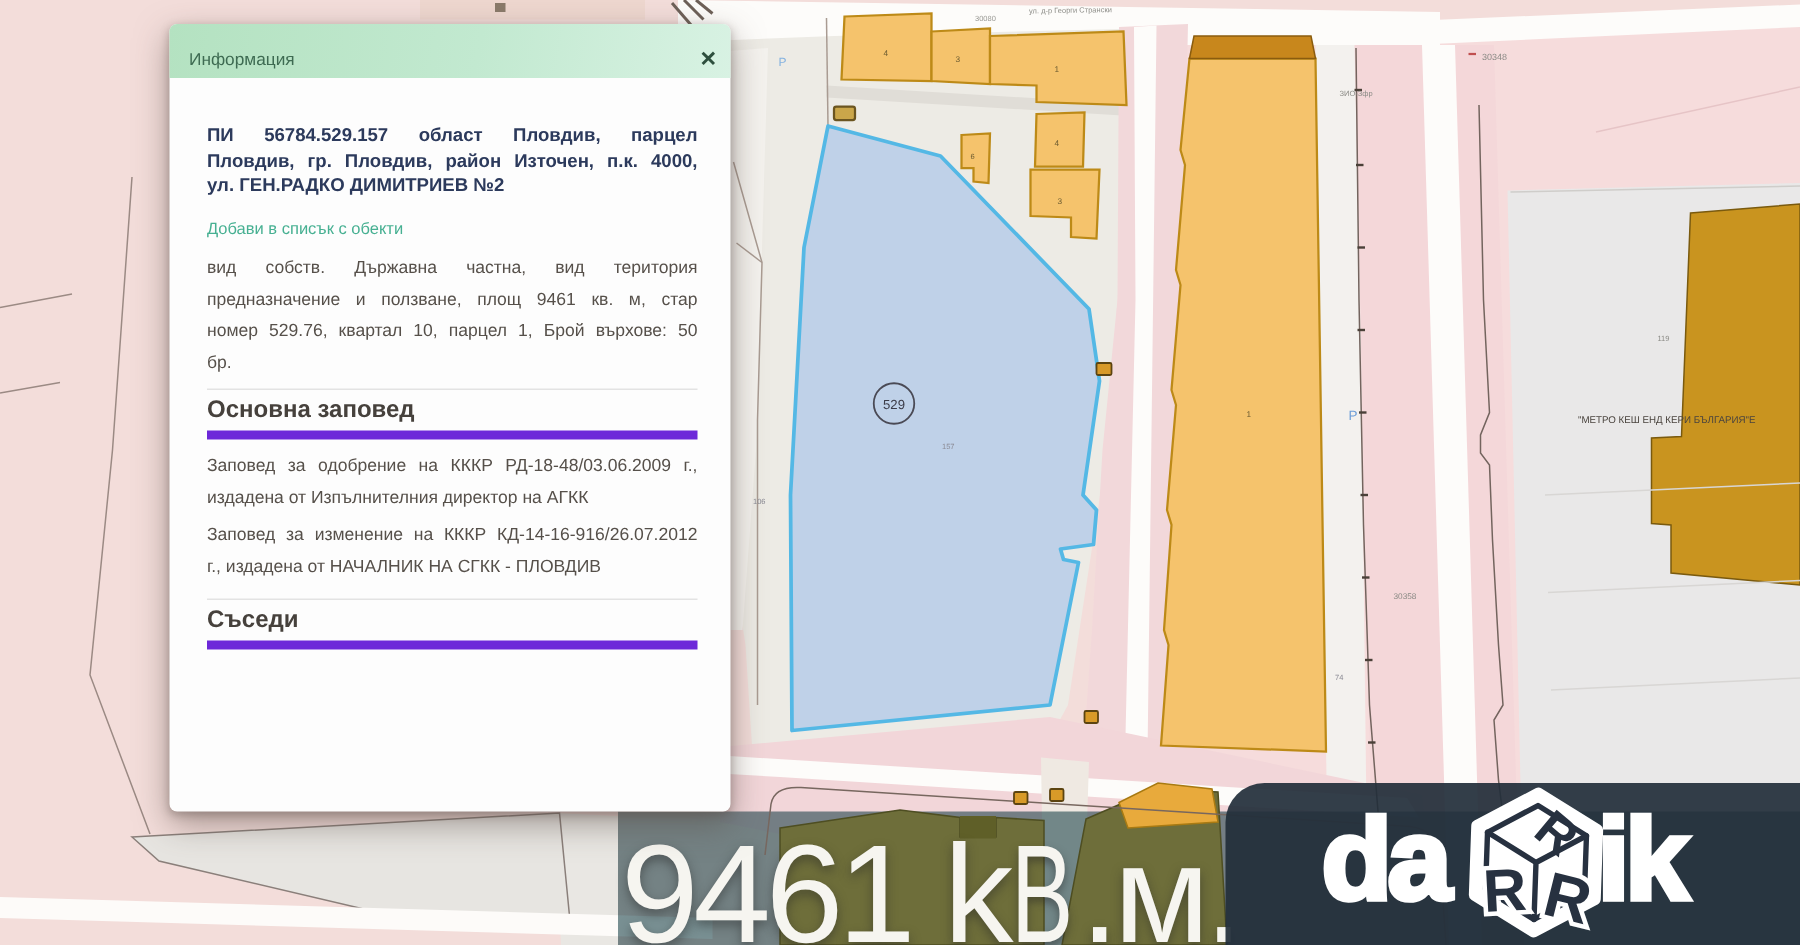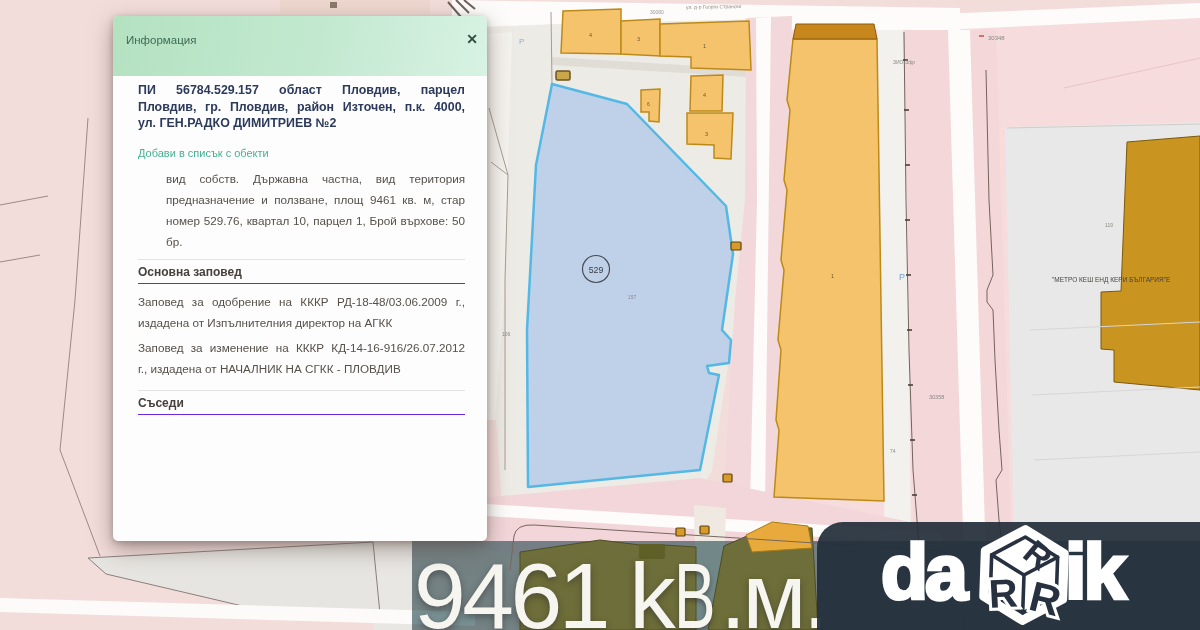--- a/index.html
+++ b/index.html
@@ -3,34 +3,34 @@
 <meta charset="utf-8">
 <style>
   html,body{margin:0;padding:0;}
   #stage{position:relative;width:1200px;height:630px;overflow:hidden;
          font-family:"Liberation Sans", sans-serif;background:#f3dfdc;}
   #map{position:absolute;left:0;top:0;}
   
   #panel{position:absolute;left:113px;top:16px;width:374px;height:525px;
          background:#fdfdfd;border-radius:5px;
          box-shadow:0 8px 22px rgba(90,75,70,.5), 0 2px 6px rgba(90,75,70,.35);}
-  #phead{position:absolute;left:0;top:0;right:0;height:60px;
+  #phead{position:absolute;left:0;top:0;right:0;height:36px;
          background:linear-gradient(100deg,#b4e2c1 0%,#c2e9d0 55%,#d8f2e3 100%);
          border-radius:5px 5px 0 0;}
   #phead .t{position:absolute;left:13px;top:18px;font-size:11.5px;color:#3e6b52;}
   #phead .x{position:absolute;right:9px;top:15px;font-size:14px;font-weight:bold;color:#2e4f3e;}
   #pbody{position:absolute;left:25px;right:22px;top:46px;}
   .jl{text-align:justify;text-align-last:justify;}
   .jl.last{text-align-last:left;}
   #ptitle{margin-top:20px;font-size:12.4px;font-weight:bold;color:#2c3a5c;line-height:16.5px;}
   #plink{margin-top:15px;font-size:11px;color:#47b092;}
   .para{font-size:11.7px;color:#56504a;line-height:21px;}
-  #para1{margin-top:9px;margin-left:28px;}
-  .sect{border-top:1px solid #e3e3e3;border-bottom:1px solid #6d28d9;
-        font-size:12px;font-weight:bold;color:#46413c;padding:5px 0 4px 0;}
+  #para1{margin-top:9px;}
+  .sect{border-top:1px solid #e3e3e3;border-bottom:6px solid #6d28d9;
+        font-size:16px;font-weight:bold;color:#46413c;padding:5px 0 4px 0;}
   #sect1{margin-top:7px;}
   #para2{margin-top:7px;}
   #sect2{margin-top:8px;}
   #para3{margin-top:4px;}
   #sect3{margin-top:11px;}
   #para4{margin-top:3px;}
   
   #bigtxt{position:absolute;left:414px;top:543px;width:820px;
           font-size:93px;color:#f6f5f0;letter-spacing:-3.5px;white-space:nowrap;
           text-shadow:0 3px 7px rgba(40,40,40,.5);}

